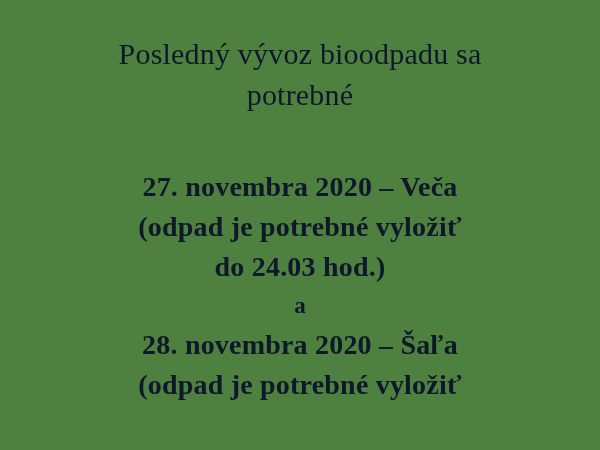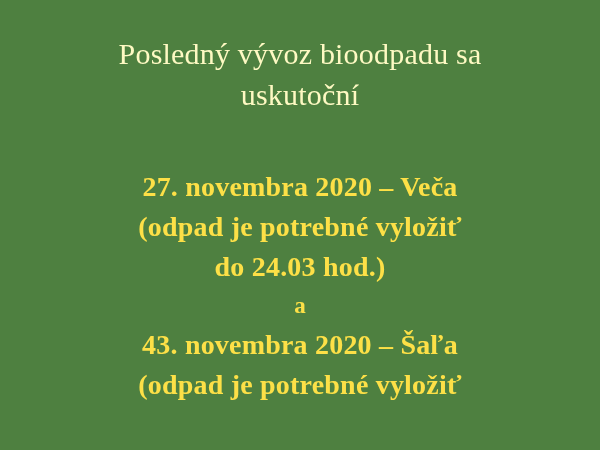--- a/index.html
+++ b/index.html
@@ -17,34 +17,34 @@
     width: 600px;
     height: 450px;
     box-sizing: border-box;
     background: #4e8040;
     display: flex;
     flex-direction: column;
     align-items: center;
     padding-top: 34px;
   }
   .headline {
-    color: #fef9c3;
+    color: #0f172a;
     font-family: "Liberation Serif", serif;
     font-size: 30px;
     font-weight: 400;
     line-height: 1.35;
     text-align: center;
     width: 470px;
     letter-spacing: 0.2px;
   }
   .spacer {
     height: 52px;
   }
   .body-block {
-    color: #fde047;
+    color: #0f172a;
     font-family: "Liberation Serif", serif;
     font-size: 28px;
     font-weight: bold;
     line-height: 1.42;
     text-align: center;
     width: 480px;
     letter-spacing: 0.2px;
   }
   .line {
     display: block;
@@ -59,27 +59,27 @@
     overflow: hidden;
   }
 </style>
 </head>
 <body>
 
 <div class="poster">
 
   <div class="headline">
     <span class="line">Posledný vývoz bioodpadu sa</span>
-    <span class="line">uskutoční</span>
+    <span class="line">potrebné</span>
   </div>
 
   <div class="spacer"></div>
 
   <div class="body-block clipped">
     <span class="line">27. novembra 2020 – Veča</span>
     <span class="line">(odpad je potrebné vyložiť</span>
     <span class="line">do 24.03 hod.)</span>
     <span class="conj">a</span>
-    <span class="line">43. novembra 2020 – Šaľa</span>
+    <span class="line">28. novembra 2020 – Šaľa</span>
     <span class="line">(odpad je potrebné vyložiť</span>
   </div>
 
 </div>
 
 </body></html>

